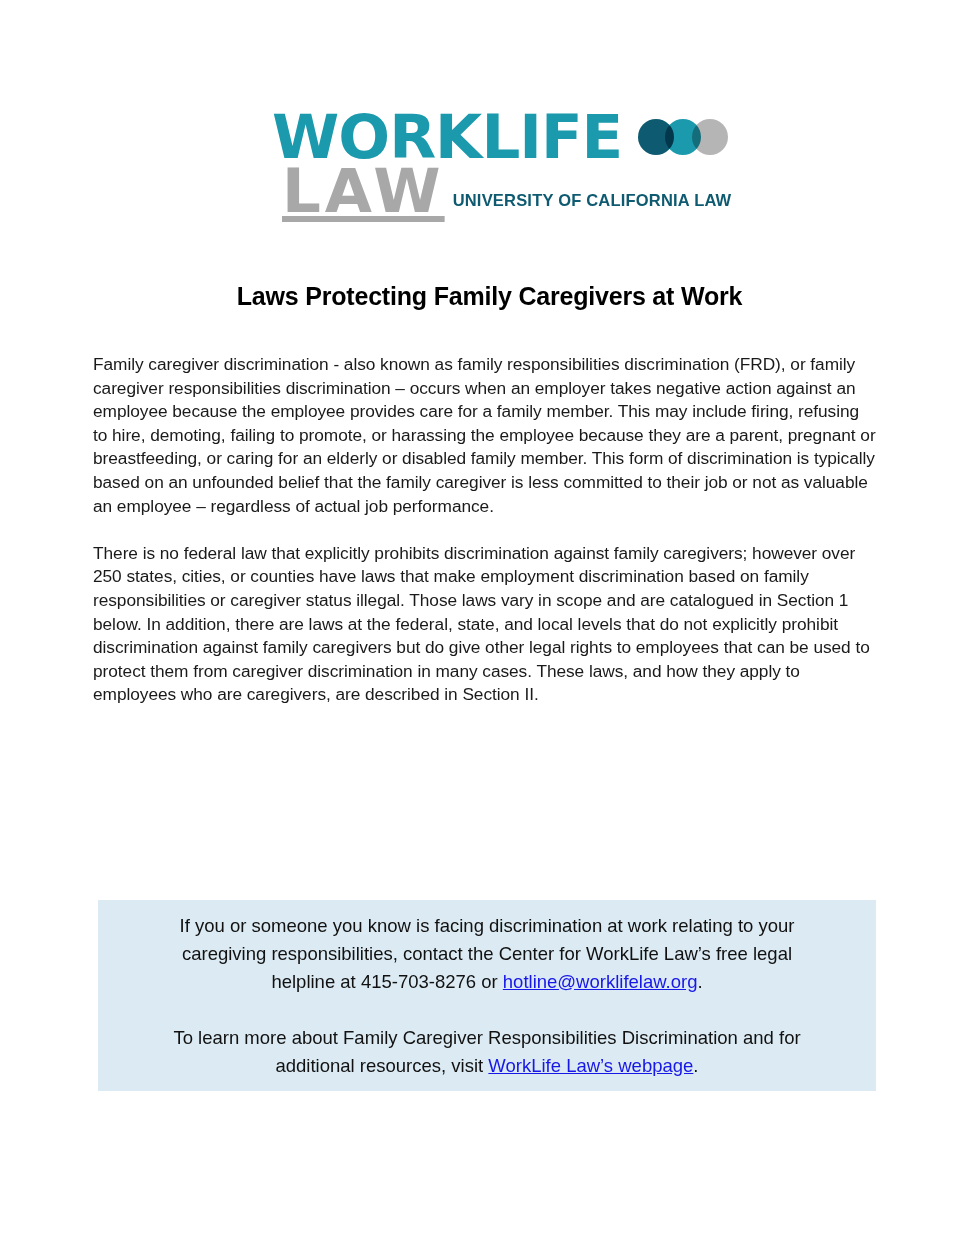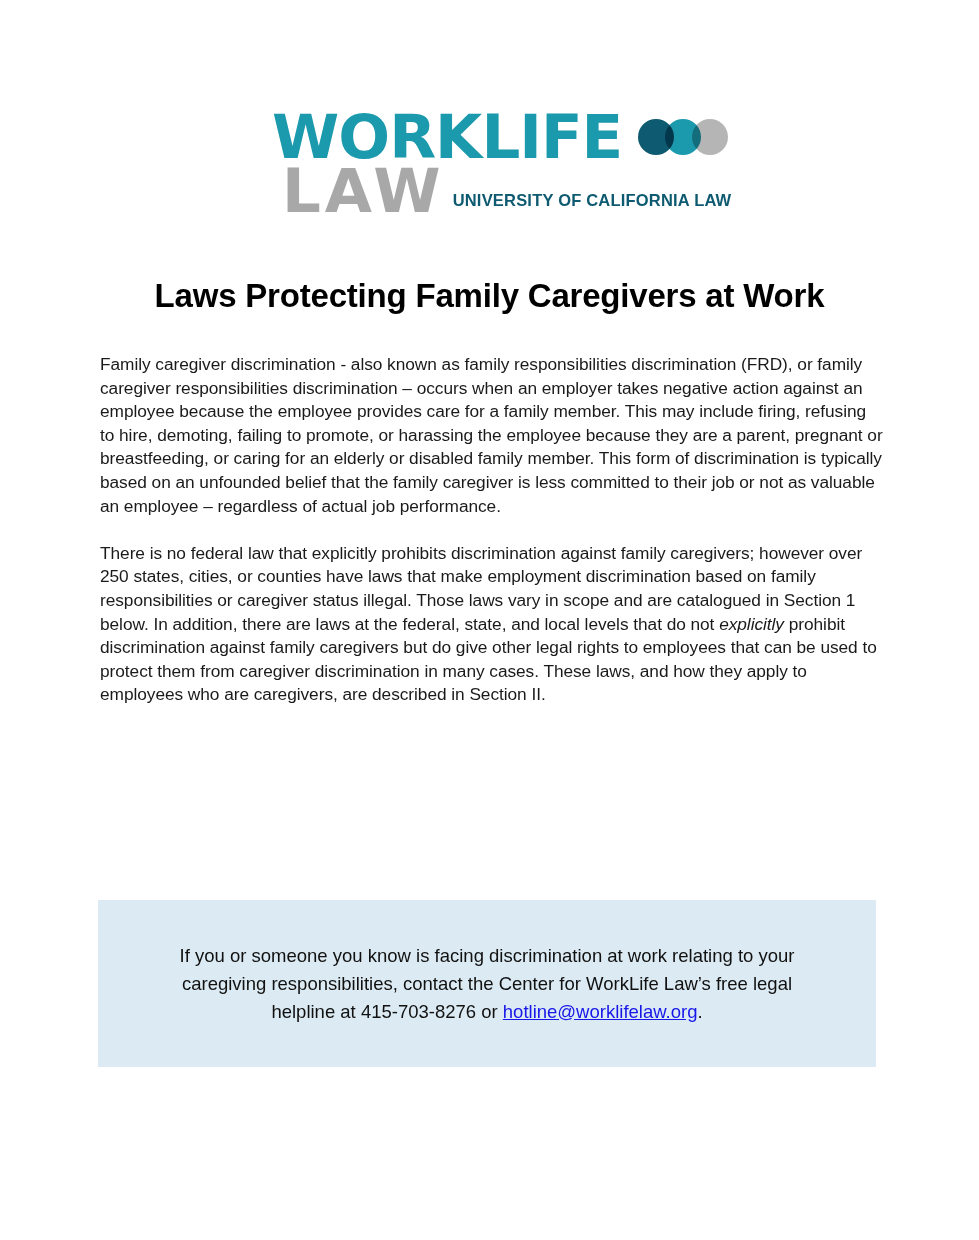--- a/index.html
+++ b/index.html
@@ -34,20 +34,21 @@
     font-weight:bold;
     font-size:61px;line-height:1;
     color:var(--teal);
     letter-spacing:-1px;
     white-space:nowrap;
   }
   .wordmark.law{
     color:var(--logo-gray);
     margin-left:10px;
     letter-spacing:4px;
+    text-decoration:underline;
   }
   .circles{display:flex;margin-left:16px;align-items:center;}
   .circles i{
     display:block;width:36px;height:36px;border-radius:50%;
     mix-blend-mode:multiply;
   }
   .circles .c1{background:var(--dark-teal);}
   .circles .c2{background:var(--teal);margin-left:-9px;}
   .circles .c3{background:var(--circle-gray);margin-left:-9px;}
   .affiliation{
@@ -57,36 +58,36 @@
     font-weight:bold;
     font-size:16.5px;line-height:1.22;
     letter-spacing:.2px;
     white-space:nowrap;
     align-items:flex-end;
   }
   
   .title{
     position:absolute;top:268px;left:0;width:100%;
     text-align:center;
-    font-size:33px;line-height:32px;
+    font-size:25px;line-height:32px;
     font-weight:bold;color:#000;
     letter-spacing:-.2px;
   }
   
   .body{
-    position:absolute;top:341px;left:100px;width:783px;
+    position:absolute;top:341px;left:93px;width:783px;
     font-size:17.3px;line-height:23.6px;
     color:var(--text);
     letter-spacing:-.05px;
   }
   .body p + p{margin-top:23.6px;}
-  .italic{font-style:italic;}
+  .italic{}
   
   .callout{
-    position:absolute;top:888px;left:98px;width:778px;height:167px;
+    position:absolute;top:888px;left:98px;width:778px;height:191px;
     background:var(--callout-bg);
     display:flex;flex-direction:column;justify-content:center;align-items:center;
     text-align:center;
     font-size:18.5px;line-height:28px;
     color:#111;
   }
   .callout p{max-width:668px;}
   .callout p + p{margin-top:28px;}
   a.link{color:var(--link);text-decoration:underline;cursor:pointer;}
 </style>
@@ -114,15 +115,16 @@
 
   <h1 class="title">Laws Protecting Family Caregivers at Work</h1>
 
   <main class="body">
     <p>Family caregiver discrimination - also known as family responsibilities discrimination (FRD), or family caregiver responsibilities discrimination – occurs when an employer takes negative action against an employee because the employee provides care for a family member. This may include firing, refusing to hire, demoting, failing to promote, or harassing the employee because they are a parent, pregnant or breastfeeding, or caring for an elderly or disabled family member. This form of discrimination is typically based on an unfounded belief that the family caregiver is less committed to their job or not as valuable an employee – regardless of actual job performance.</p>
     <p><span>There is no federal law that explicitly prohibits discrimination against family caregivers; however over 250 states, cities, or counties have laws that make employment discrimination based on family responsibilities or caregiver status illegal. Those laws vary in scope and are catalogued in Section 1 below. In addition, there are laws at the federal, state, and local levels that do not </span><span class="italic">explicitly</span><span> prohibit discrimination against family caregivers but do give other legal rights to employees that can be used to protect them from caregiver discrimination in many cases. These laws, and how they apply to employees who are caregivers, are described in Section II.</span></p>
   </main>
 
   <section class="callout">
     <p><span>If you or someone you know is facing discrimination at work relating to your caregiving responsibilities, contact the Center for WorkLife Law’s free legal helpline at 415-703-8276 or </span><a href="#" class="link">hotline@worklifelaw.org</a><span>.</span></p>
+    <p><span>To learn more about Family Caregiver Responsibilities Discrimination and for additional resources, visit </span><a href="#" class="link">WorkLife Law’s webpage</a><span>.</span></p>
   </section>
 
 </div>
 
 </body></html>

